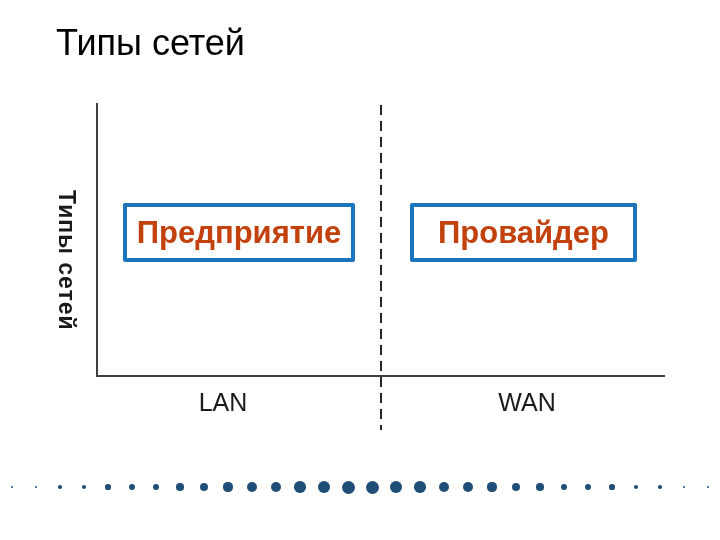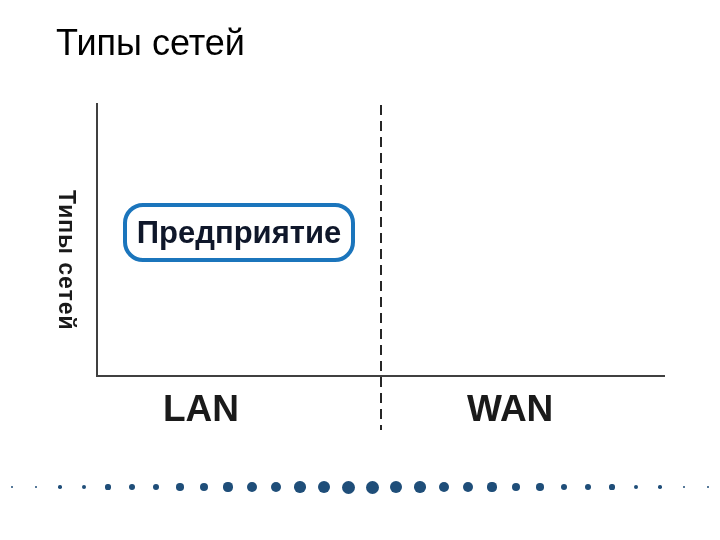--- a/index.html
+++ b/index.html
@@ -73,39 +73,39 @@
     color: #1a1a1a;
     letter-spacing: 1px;
     white-space: nowrap;
   }
   .box {
     position: absolute;
     top: 203px;
     height: 59px;
     box-sizing: border-box;
     border: 4px solid var(--accent);
-    border-radius: 20px;
+    border-radius: 2px;
     background: #ffffff;
     display: flex;
     align-items: center;
     justify-content: center;
     font-size: 31px;
     font-weight: bold;
-    color: #0f172a;
+    color: #c2410c;
     white-space: nowrap;
   }
   .box-enterprise { left: 123px; width: 232px; }
   .box-provider  { left: 410px; width: 227px; }
   .x-label {
     position: absolute;
     top: 388px;
     width: 120px;
-    text-align: left;
-    font-size: 37px;
-    font-weight: bold;
+    text-align: center;
+    font-size: 25px;
+    font-weight: normal;
     color: #1a1a1a;
     white-space: nowrap;
   }
   .x-label-lan { left: 163px; }
   .x-label-wan { left: 467px; }
   .dots-row {
     position: absolute;
     left: 0;
     top: 479px;
     width: 720px;
@@ -137,20 +137,23 @@
     <div class="y-axis-label">Типы сетей</div>
 
     <div class="y-axis-line"></div>
     <div class="x-axis-line"></div>
     <div class="divider-dashed"></div>
 
     <div class="box box-enterprise">
       <span>Предприятие</span>
     </div>
 
+    <div class="box box-provider">
+      <span>Провайдер</span>
+    </div>
 
     <div class="x-label x-label-lan">LAN</div>
 
     <div class="x-label x-label-wan">WAN</div>
   </div>
 
   <div class="dots-row">
       <div class="dot-cell">
         <div class="dot" style="width: 2px; height: 2px; background: rgb(31, 78, 121);"></div>
       </div>

